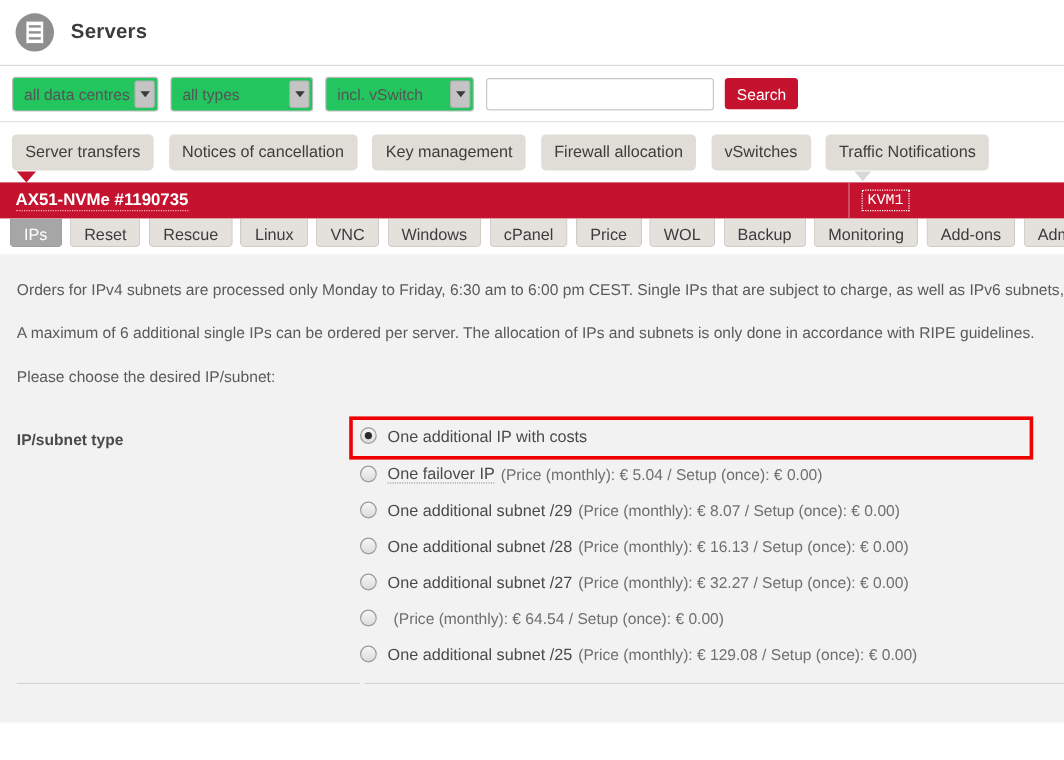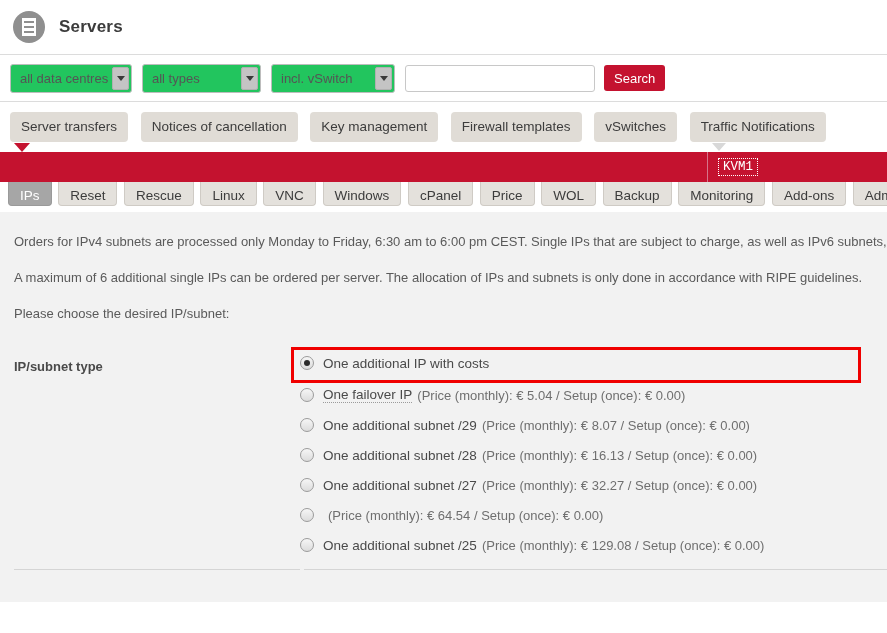--- a/index.html
+++ b/index.html
@@ -372,28 +372,29 @@
         </span>
     </div>
     <input class="search-input" type="text" placeholder="" style="">
     <button class="search-btn">Search</button>
   </div>
 
   <div class="section-tabs">
     <span class="sec-tab">Server transfers</span>
     <span class="sec-tab">Notices of cancellation</span>
     <span class="sec-tab">Key management</span>
-    <span class="sec-tab">Firewall templates</span>
+    <span class="sec-tab">Firewall allocation</span>
     <span class="sec-tab">vSwitches</span>
     <span class="sec-tab">Traffic Notifications</span>
     <span class="tri-red"></span>
     <span class="tri-grey"></span>
   </div>
 
   <div class="server-bar">
+    <span class="server-name">AX51-NVMe #1190735</span>
     <span class="kvm-sep"></span>
     <span class="kvm-badge">KVM1</span>
   </div>
 
   <div class="tabs-row">
     <span class="tab active">IPs</span>
     <span class="tab">Reset</span>
     <span class="tab">Rescue</span>
     <span class="tab">Linux</span>
     <span class="tab">VNC</span>

